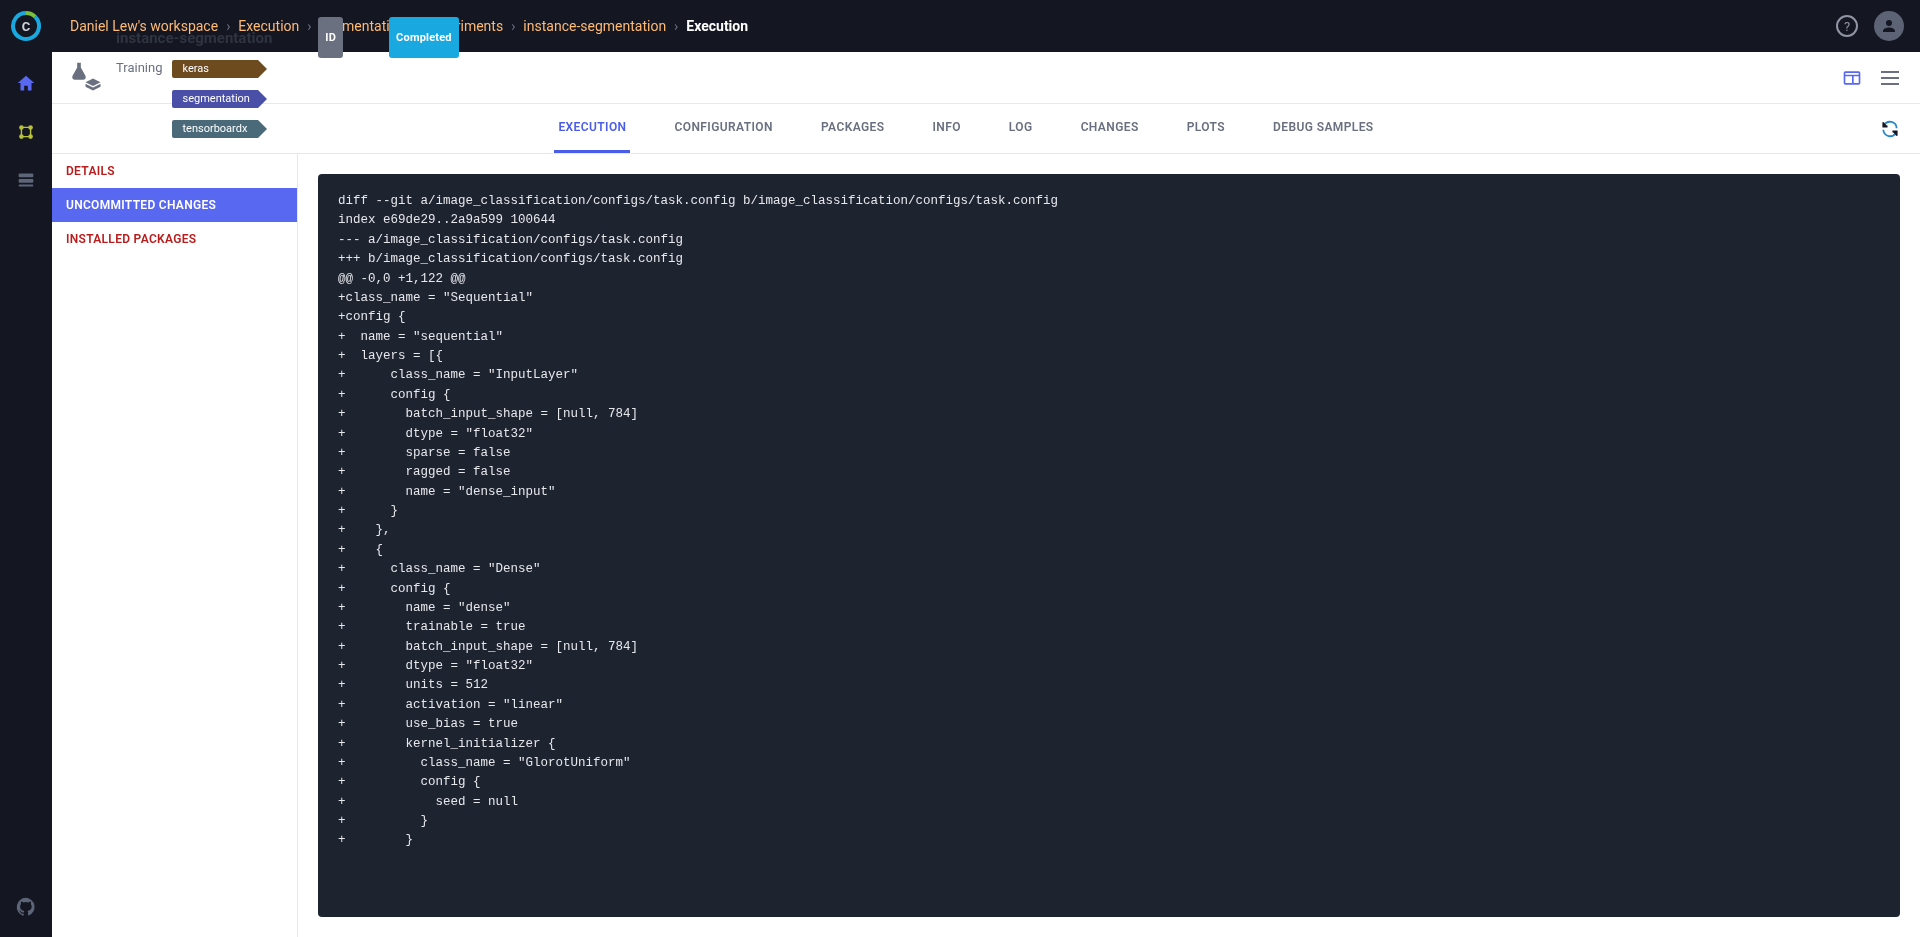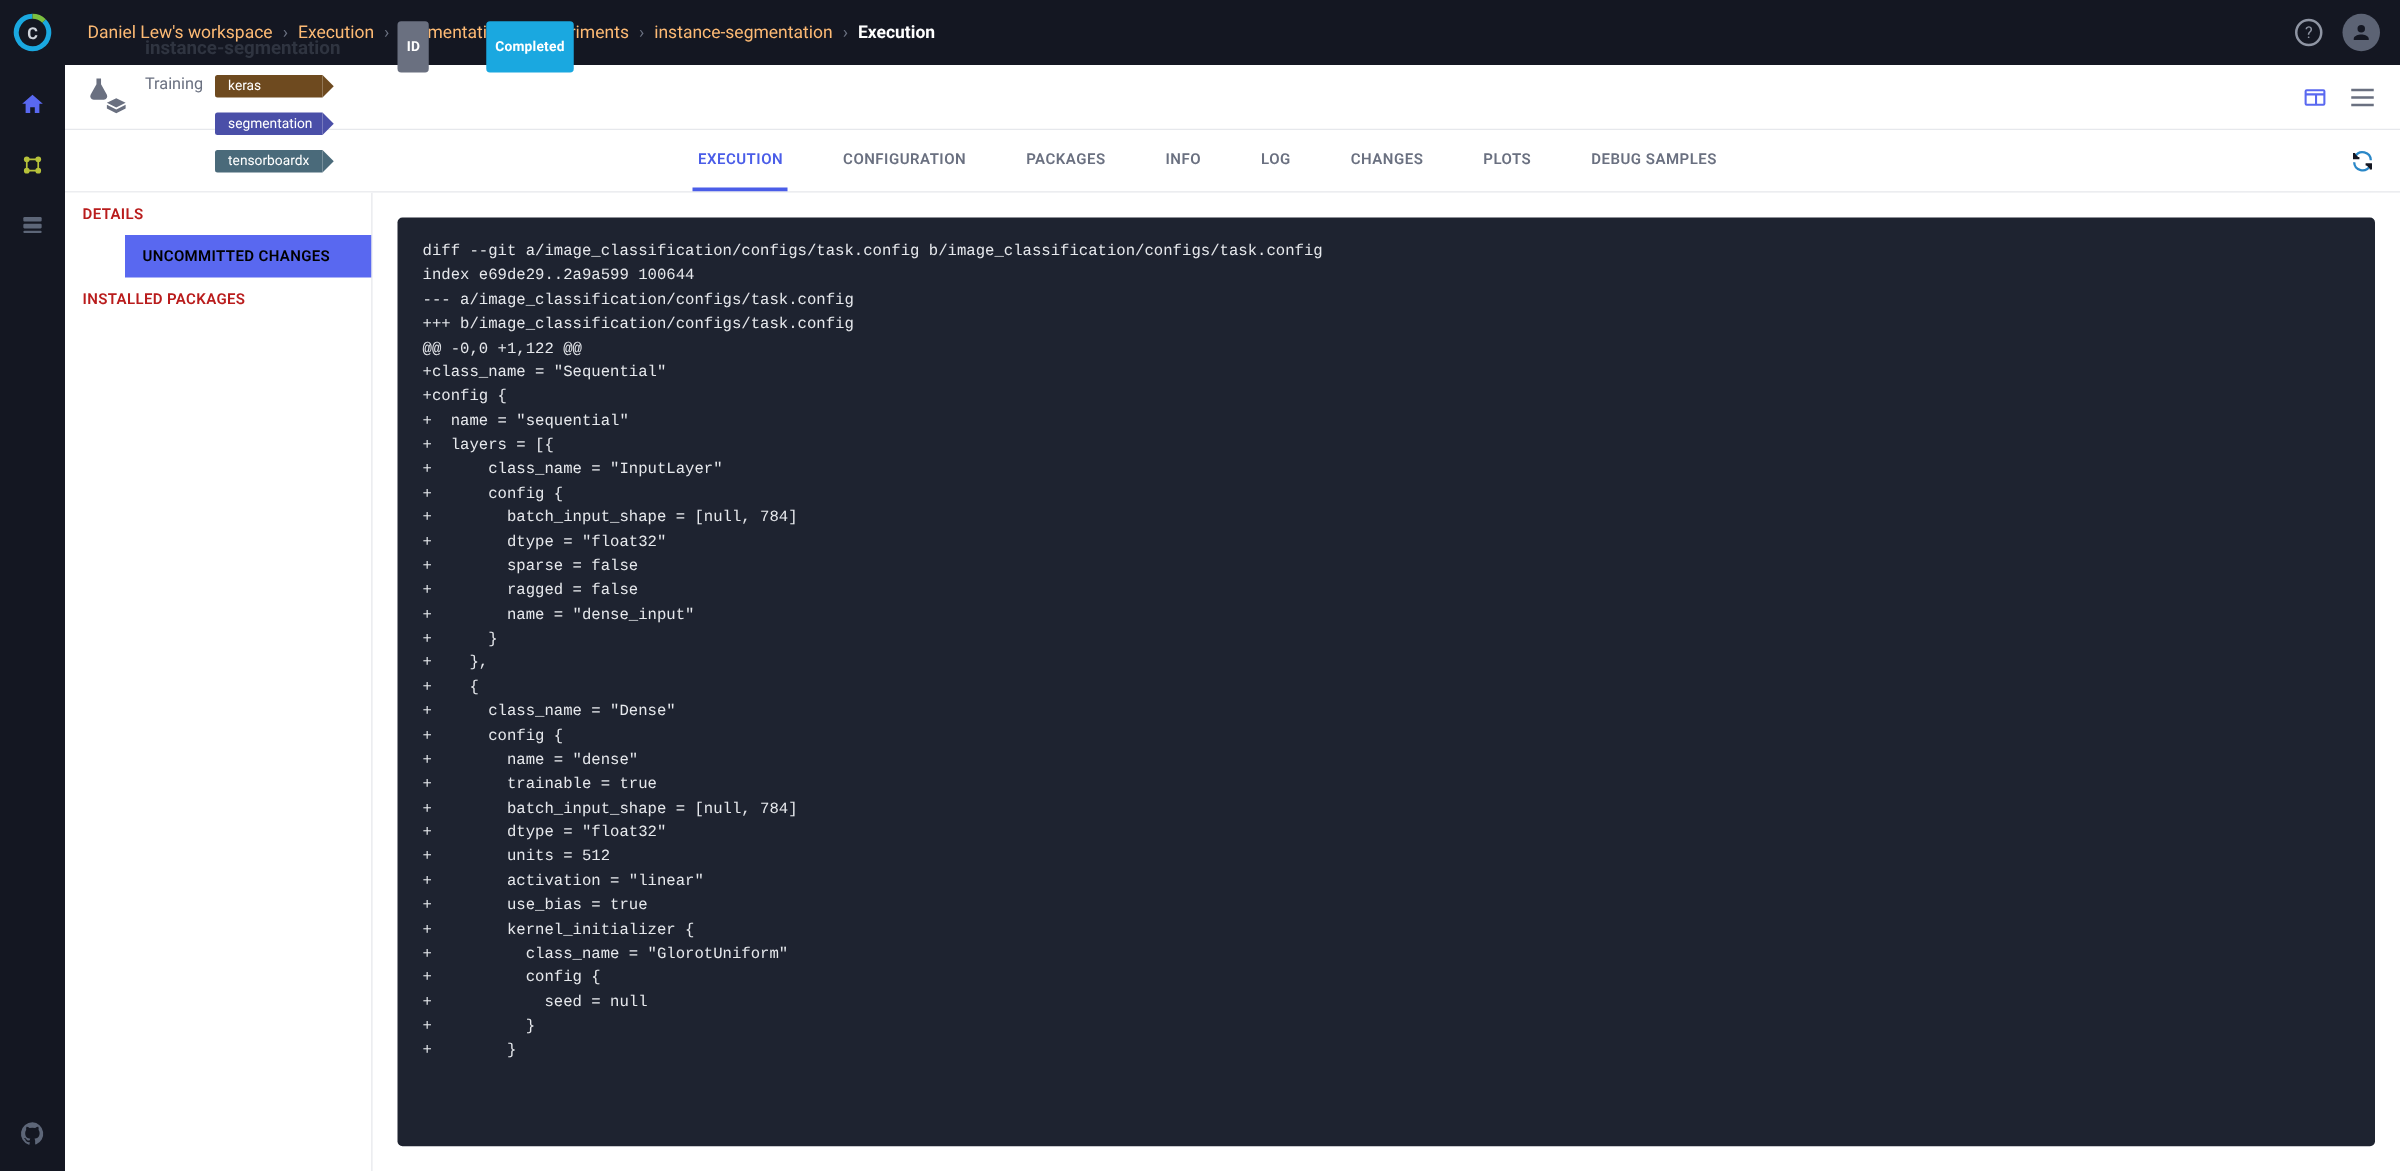--- a/index.html
+++ b/index.html
@@ -186,21 +186,21 @@
   background: #fff;
 }
 .side-item {
   height: 34px;
   display: flex; align-items: center;
   padding: 0 14px;
   font-size: 12px; font-weight: 600; letter-spacing: 0.3px;
   color: #b91c1c; cursor: pointer;
 }
 .side-item.active {
-  background: #5968f0; color: #000000; margin-left: 48px;
+  background: #5968f0; color: #ffffff;
 }
 
 .content-area {
   flex: 1;
   padding: 20px;
   overflow: hidden;
 }
 .code-block {
   background: #1e2330;
   color: #e6e8ec;

